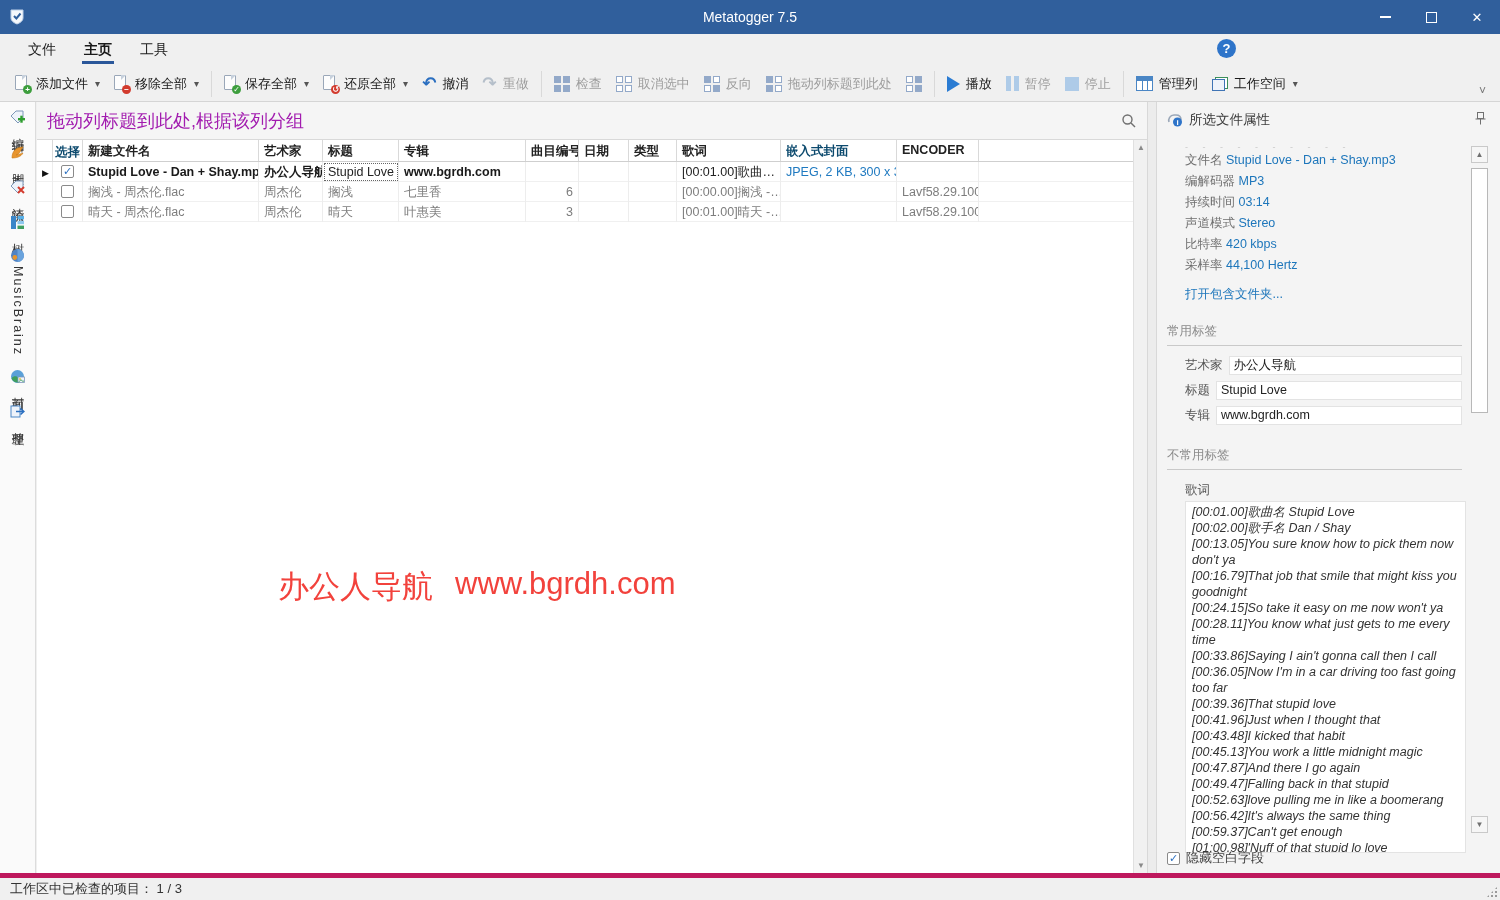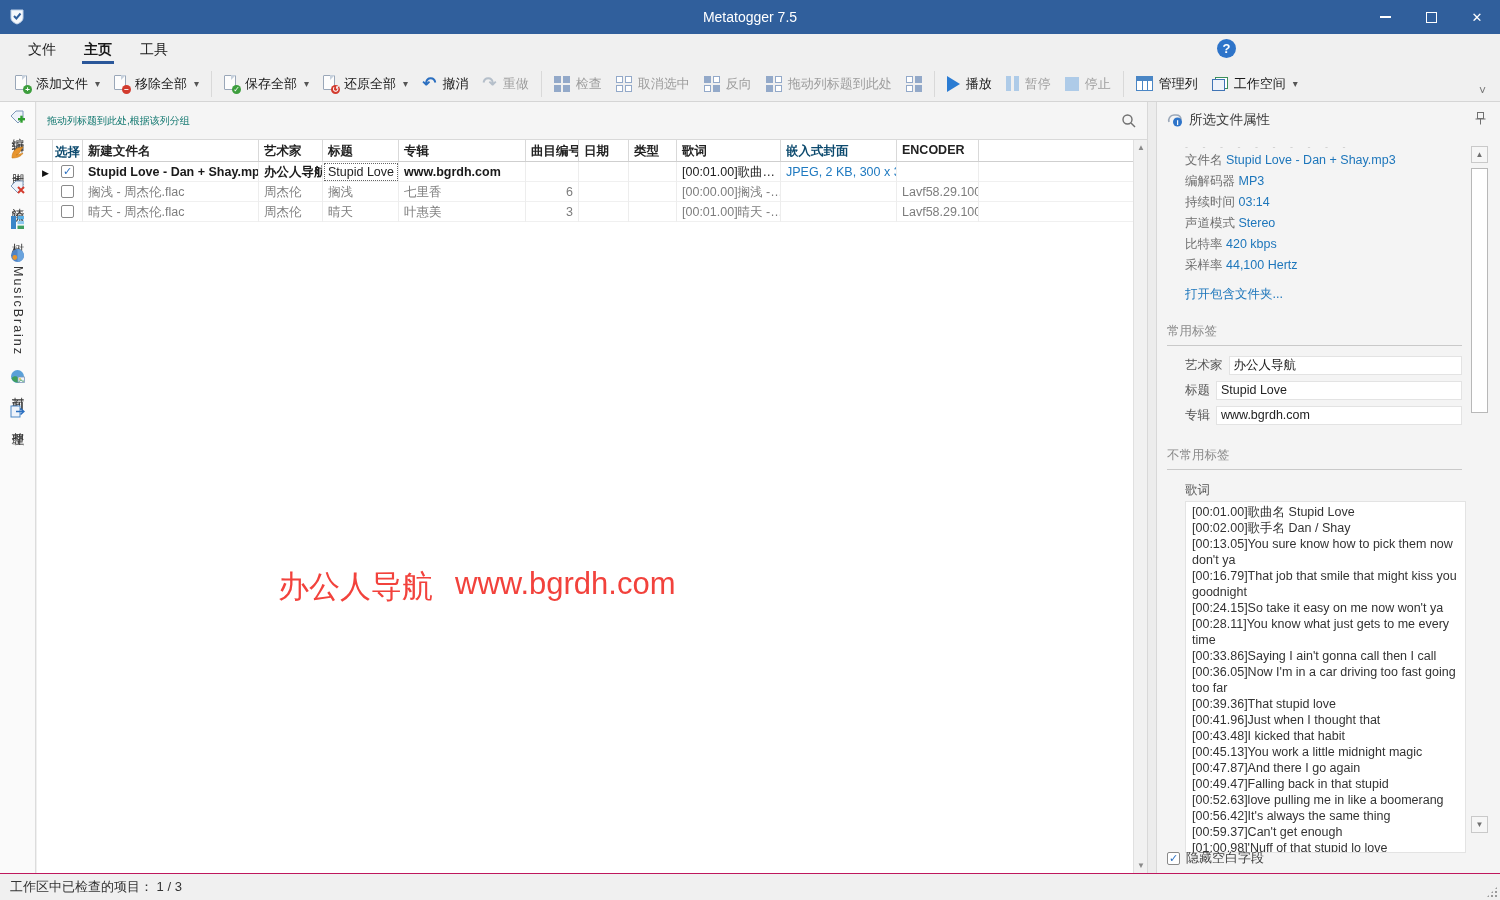--- a/index.html
+++ b/index.html
@@ -54,21 +54,21 @@
   .ws-icon { width:16px; height:14px; position:relative; }
   .ws-icon::before { content:""; position:absolute; right:0; top:0; width:11px; height:10px; border:1.5px solid #3c8f5a; background:#fff; }
   .ws-icon::after { content:""; position:absolute; left:0; bottom:0; width:11px; height:10px; border:1.5px solid #3f74b5; background:#eef3fa; }
 
   
   .sidebar { position:absolute; left:0; top:102px; width:36px; bottom:27px; background:#fafafa; border-right:1px solid #dcdcdc; display:flex; flex-direction:column; align-items:center; padding-top:8px; gap:13px; }
   .side-item { display:flex; flex-direction:column; align-items:center; gap:3px; }
   .side-label { writing-mode:vertical-rl; text-orientation:mixed; font-size:12.5px; color:#333; letter-spacing:2px; }
 
   .center { position:absolute; left:37px; top:102px; width:1110px; bottom:27px; background:#fff; }
-  .groupbar { height:38px; background:#f5f5f5; border-bottom:1px solid #d9d9d9; display:flex; align-items:center; padding:0 10px; color:#0f766e; font-size:10px; }
+  .groupbar { height:38px; background:#f5f5f5; border-bottom:1px solid #d9d9d9; display:flex; align-items:center; padding:0 10px; color:#a21caf; font-size:18px; }
   .groupbar .spacer { flex:1; }
 
   .tablewrap { position:absolute; left:0; top:38px; right:14px; bottom:0; }
   .thead { display:flex; height:22px; border-bottom:1px solid #cfcfcf; background:#fff; }
   .th { border-right:1px solid #d9d9d9; padding:3px 5px 0 5px; font-weight:bold; font-size:12.5px; color:#222; overflow:hidden; white-space:nowrap; }
   .th.blue { color:#0c4a6e; }
   .trow { display:flex; height:20px; border-bottom:1px solid #f0f0f0; align-items:center; }
   .c { border-right:1px solid #ededed; padding:0 5px; height:20px; line-height:20px; font-size:12.5px; overflow:hidden; white-space:nowrap; }
   .c.num { text-align:right; }
   .dim { color:#7d7d7d; }
@@ -97,32 +97,32 @@
   .cut-row { color:#c9c9c9; font-size:9px; letter-spacing:6px; padding-left:18px; height:8px; overflow:hidden; }
   .prop-row { padding:2px 0 2px 18px; }
   .prop-label { color:#6f6f6f; }
   .prop-val { color:#1d76bb; }
   .open-link { color:#1d76bb; padding:10px 0 0 18px; }
   .section-title { color:#8a8a8a; border-bottom:1px solid #c9c9c9; padding:4px 0 5px 0; margin:16px 8px 8px 0; }
   .tag-row { display:flex; align-items:center; gap:6px; padding:2px 0 2px 18px; margin-bottom:2px; }
   .tag-label { color:#555; white-space:nowrap; }
   .tag-input { flex:1; background:#fff; border:1px solid #e3e3e3; height:19px; line-height:17px; padding:0 4px; color:#222; margin-right:8px; }
   .lyrics-label { color:#555; padding:4px 0 2px 18px; }
-  .lyrics-box { margin-left:18px; margin-right:4px; background:#fff; border:1px solid #e3e3e3; padding:2px 6px; height:352px; overflow:hidden; color:#333; }
+  .lyrics-box { margin-left:18px; margin-right:4px; background:#fff; border:1px solid #e3e3e3; padding:2px 6px; height:352px; overflow:hidden; color:#333;font-style:italic; }
   .lyric-line { line-height:16px; }
   .hide-empty { position:absolute; left:10px; bottom:6px; display:flex; align-items:center; gap:6px; color:#444; }
 
   .rp-scroll { position:absolute; right:12px; top:44px; width:17px; bottom:40px; }
   .rp-scroll .btn { position:absolute; left:0; width:17px; height:17px; border:1px solid #c9c9c9; background:#f6f6f6; color:#707070; font-size:8px; text-align:center; line-height:16px; }
   .rp-scroll .btn.up { top:0; } .rp-scroll .btn.down { bottom:0; }
   .rp-thumb { position:absolute; left:0; top:22px; width:17px; height:245px; background:#fff; border:1px solid #b8b8b8; }
   .pin { position:absolute; right:14px; top:10px; }
 
   
-  .statusbar { position:absolute; left:0; bottom:0; width:1500px; height:27px; background:#f0f0f0; border-top:1px solid #be185d; display:flex; align-items:center; padding-left:10px; color:#333; }
+  .statusbar { position:absolute; left:0; bottom:0; width:1500px; height:27px; background:#f0f0f0; border-top:5px solid #be185d; display:flex; align-items:center; padding-left:10px; color:#333; }
   .grip { position:absolute; right:2px; bottom:2px; width:12px; height:12px;
     background-image:radial-gradient(circle, #9a9a9a 1px, transparent 1.2px);
     background-size:4px 4px; clip-path:polygon(100% 0,100% 100%,0 100%); }
 
   
   .watermark { position:absolute; left:278px; top:566px; font-size:31px; color:#f2423c; display:flex; gap:22px; white-space:nowrap; }
 
   svg { display:block; }
 </style>
 </head>

